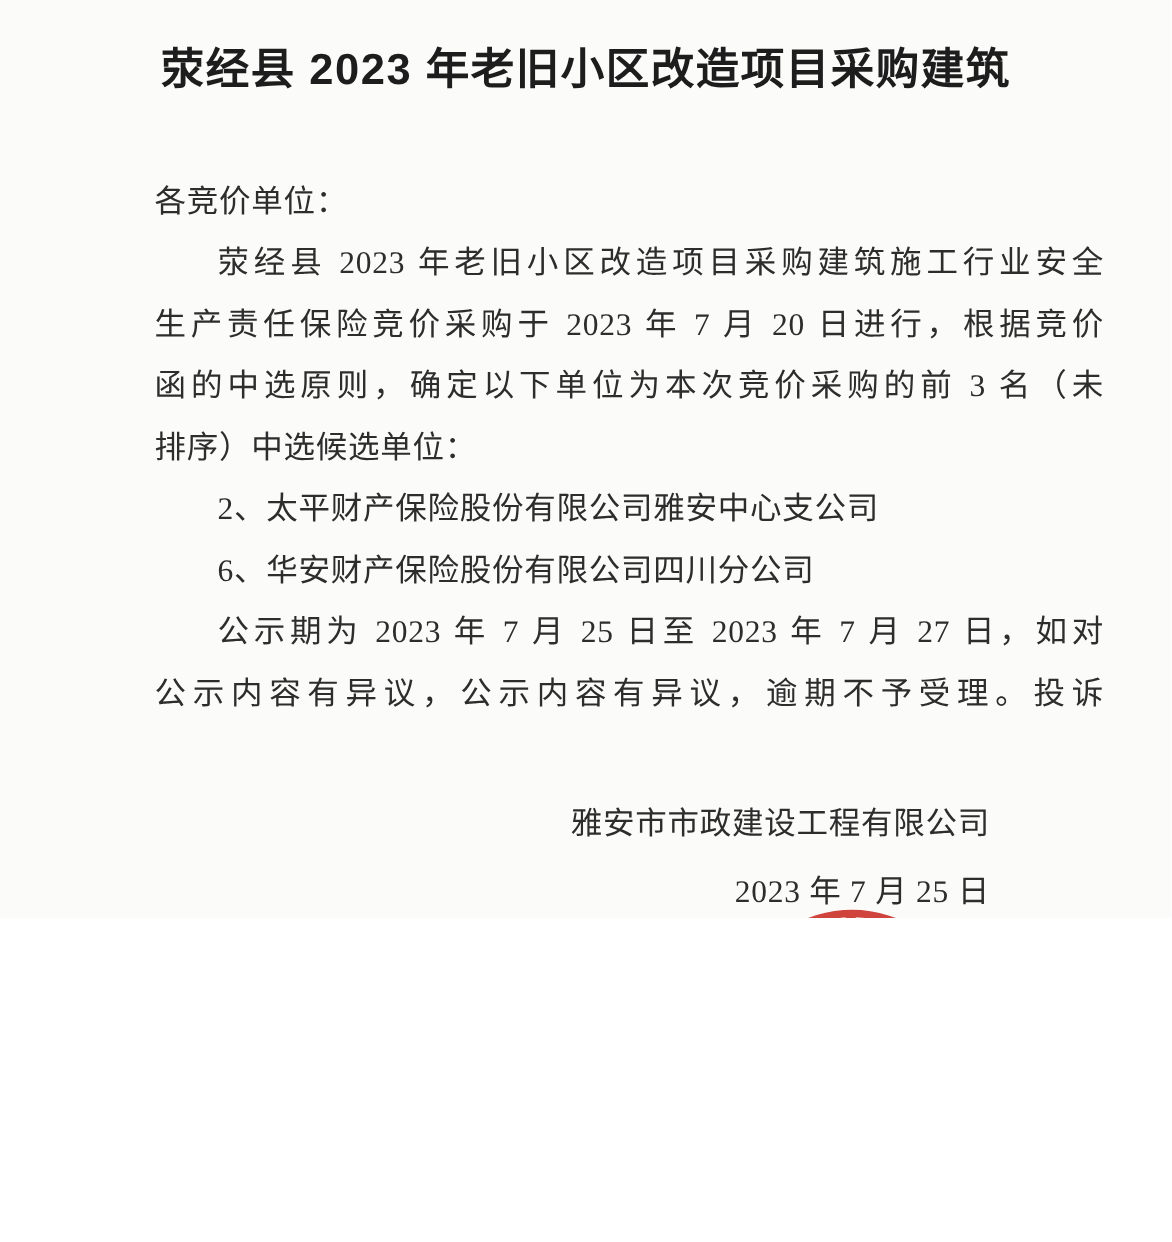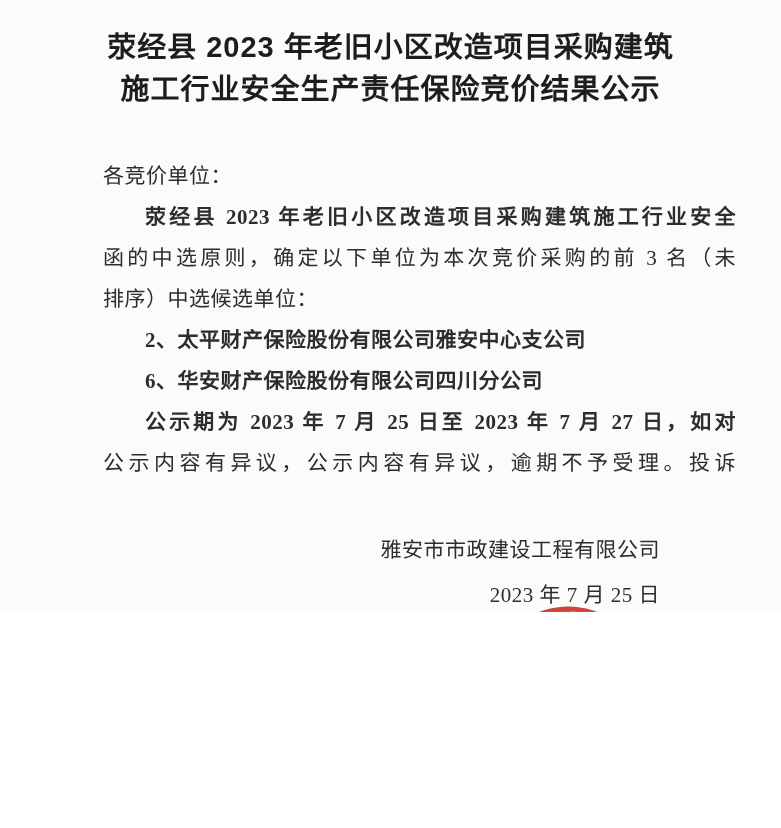--- a/index.html
+++ b/index.html
@@ -31,21 +31,21 @@
     color: #1d1d1d;
   }
   .doc-body {
     margin: 46px 45px 0 103px;
     font-size: 21px;
     line-height: 41px;
     letter-spacing: 0.5px;
   }
   .line { display: block; }
   .just { text-align: justify; text-align-last: justify; }
-  .indent { text-indent: 2em; font-weight: bold; }
+  .indent { text-indent: 2em; }
   .sign-block {
     margin-top: 44px;
     padding-right: 121px;
     text-align: right;
     font-size: 21px;
     line-height: 45px;
     letter-spacing: 0.5px;
   }
   .seal {
     position: absolute;
@@ -76,27 +76,27 @@
   }
   .seal-star { fill: var(--seal-color); }
 </style>
 </head>
 <body>
 
 <div class="page">
 
   <div class="doc-title">
     <span class="line">荥经县 2023 年老旧小区改造项目采购建筑</span>
-    <span class="line">施工行业安全生产责任保险竞价结果公示</span>
   </div>
 
   <div class="doc-body">
     <span class="line">各竞价单位：</span>
 
     <span class="line just indent">荥经县 2023 年老旧小区改造项目采购建筑施工行业安全</span>
+    <span class="line just">生产责任保险竞价采购于 2023 年 7 月 20 日进行，根据竞价</span>
     <span class="line just">函的中选原则，确定以下单位为本次竞价采购的前 3 名（未</span>
     <span class="line">排序）中选候选单位：</span>
 
     <div>
       <span class="line indent">2、太平财产保险股份有限公司雅安中心支公司</span>
       <span class="line indent">6、华安财产保险股份有限公司四川分公司</span>
     </div>
 
     <span class="line just indent">公示期为 2023 年 7 月 25 日至 2023 年 7 月 27 日，如对</span>
     <span class="line just">公示内容有异议，公示内容有异议，逾期不予受理。投诉</span>

